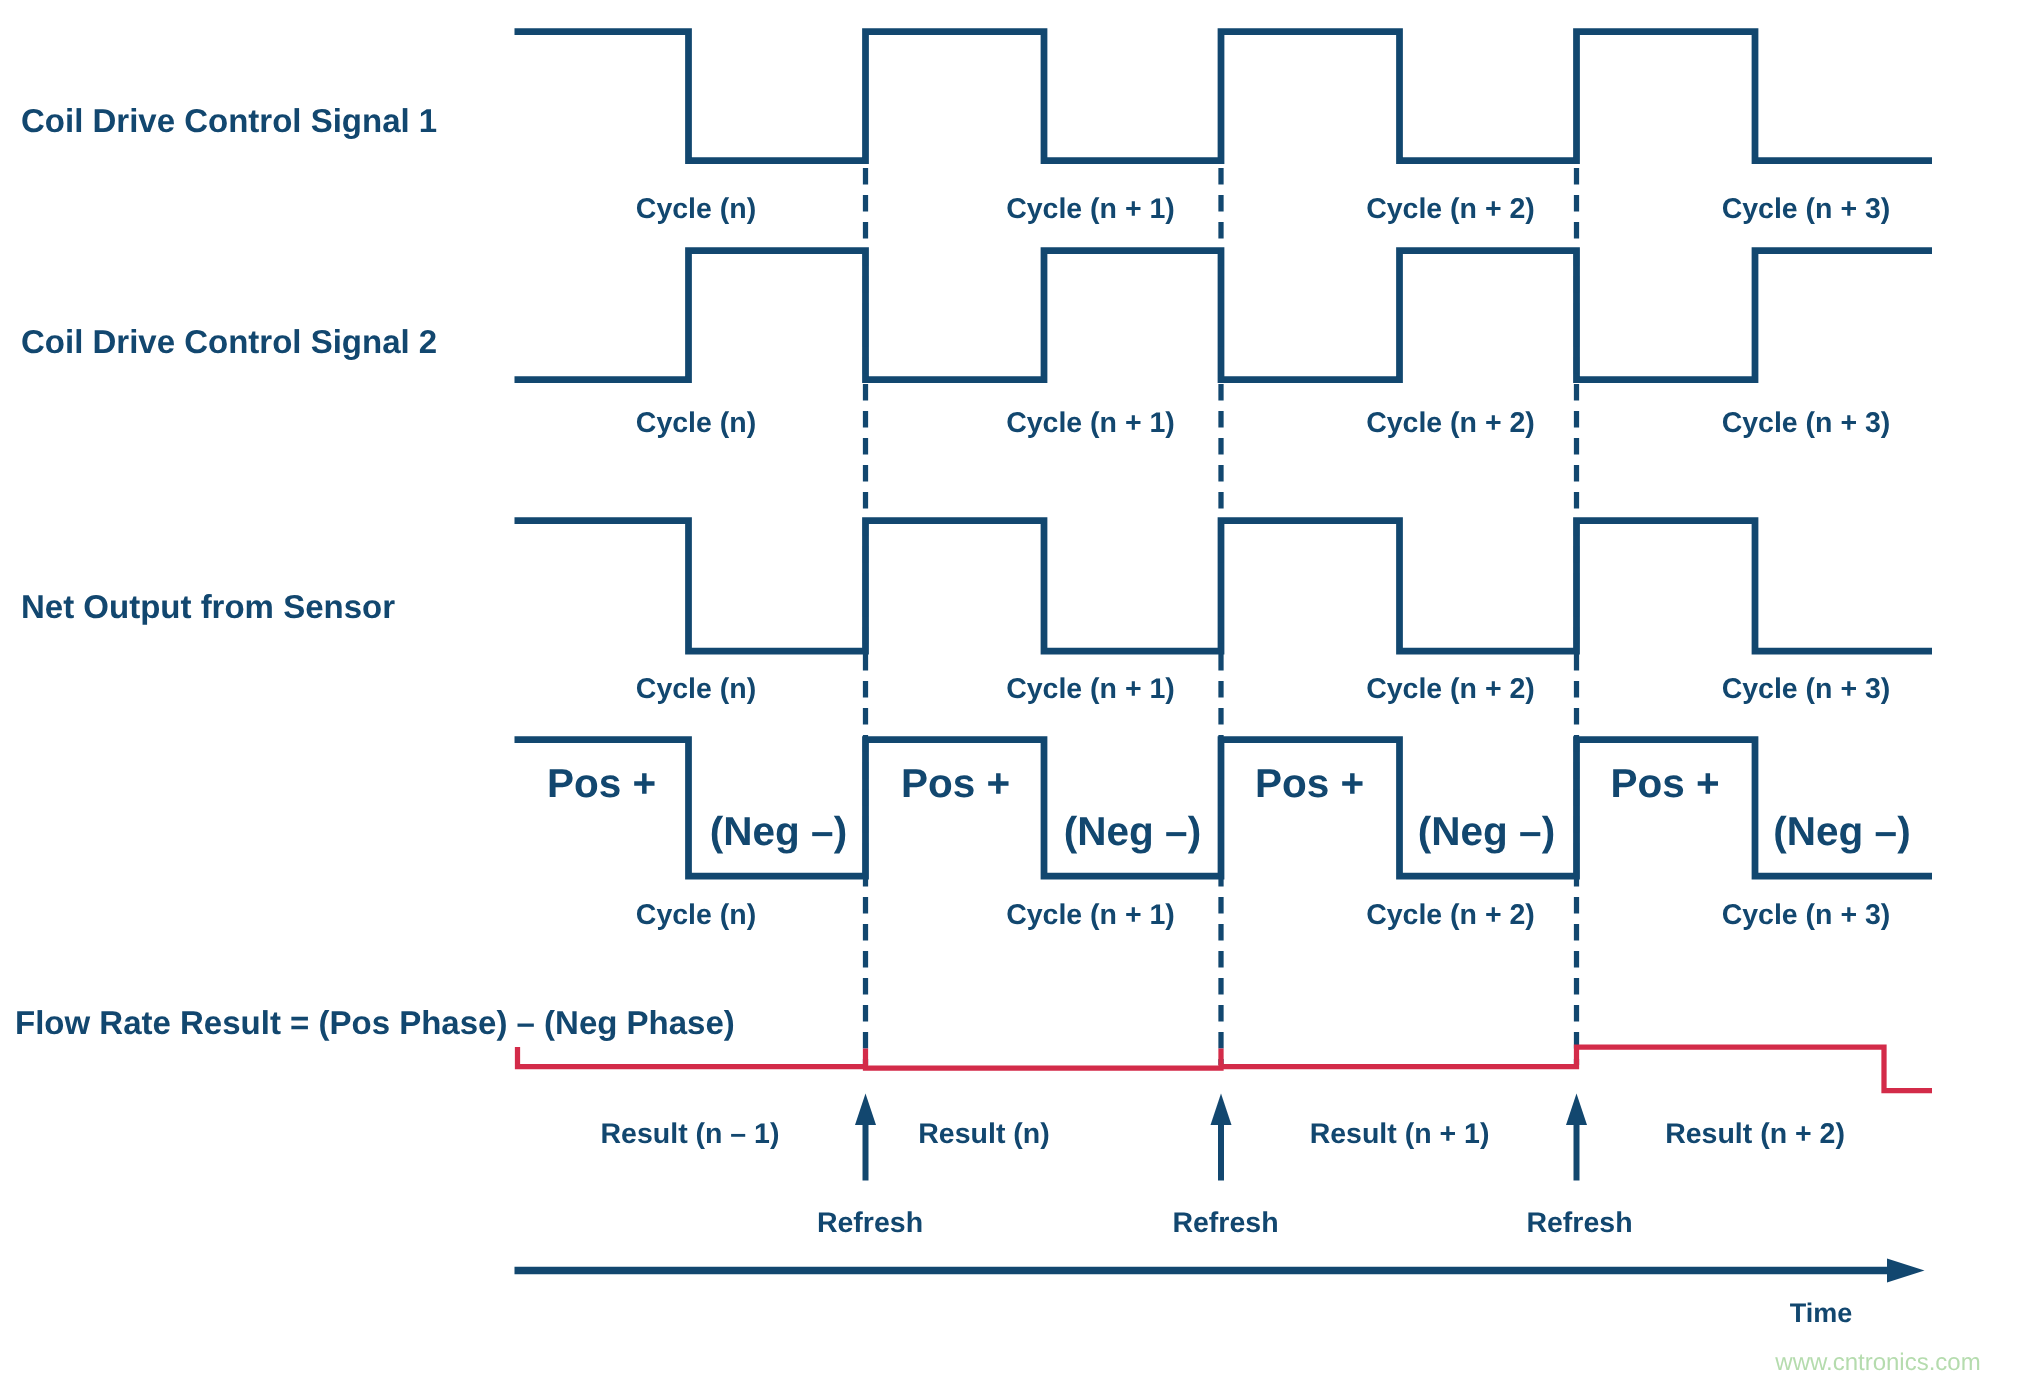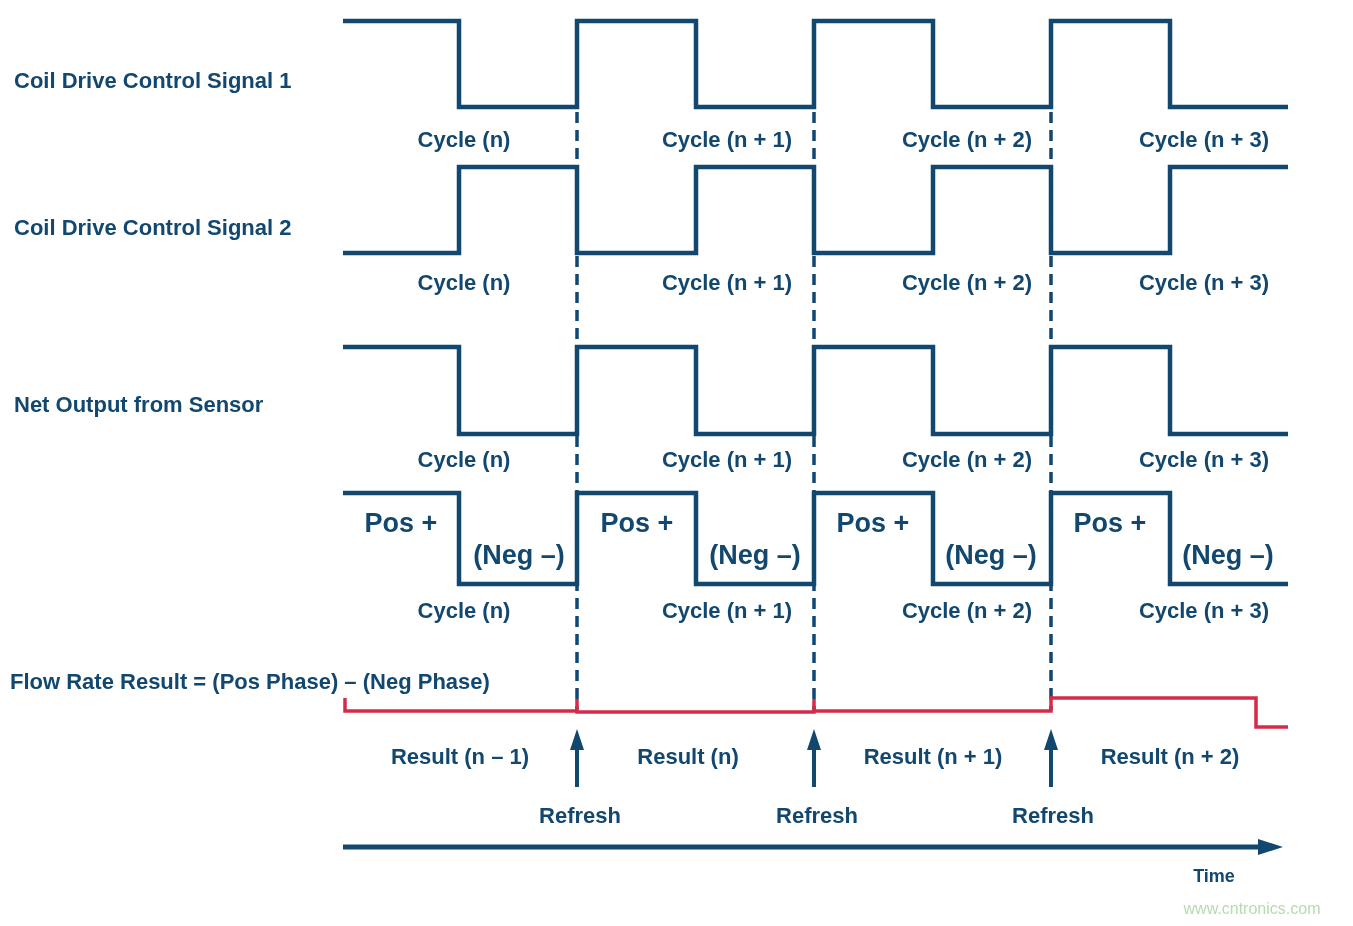--- a/index.html
+++ b/index.html
@@ -15,21 +15,21 @@
     font-family:"Liberation Sans", sans-serif;
     overflow:hidden;
   }
   #wave-layer{position:absolute;left:0;top:0;}
   .lbl{
     position:absolute;
     transform:translate(-50%,-50%);
     white-space:nowrap;
     font-weight:bold;
     color:var(--navy);
-    font-size:22px;
+    font-size:19px;
   }
   .rowlbl{
     position:absolute;
     transform:translateY(-50%);
     white-space:nowrap;
     font-weight:bold;
     color:var(--navy);
     font-size:22px;
   }
   .phase{font-size:27px;}
@@ -108,21 +108,21 @@
   <div class="lbl phase" style="left:637px;top:523px">Pos +</div>
   <div class="lbl phase" style="left:873px;top:523px">Pos +</div>
   <div class="lbl phase" style="left:1110px;top:523px">Pos +</div>
 
   <div class="lbl phase" style="left:519px;top:555px">(Neg –)</div>
   <div class="lbl phase" style="left:755px;top:555px">(Neg –)</div>
   <div class="lbl phase" style="left:991px;top:555px">(Neg –)</div>
   <div class="lbl phase" style="left:1228px;top:555px">(Neg –)</div>
 
   <div class="lbl" style="left:460px;top:757px">Result (n – 1)</div>
-  <div class="lbl" style="left:688px;top:757px">Result (n)</div>
+  <div class="lbl" style="left:656px;top:757px">Result (n)</div>
   <div class="lbl" style="left:933px;top:757px">Result (n + 1)</div>
   <div class="lbl" style="left:1170px;top:757px">Result (n + 2)</div>
 
   <div class="lbl" style="left:580px;top:816px">Refresh</div>
   <div class="lbl" style="left:817px;top:816px">Refresh</div>
   <div class="lbl" style="left:1053px;top:816px">Refresh</div>
 
   <div class="lbl timelbl" style="left:1214px;top:876px">Time</div>
 
   <div class="watermark" style="left:1252px;top:909px">www.cntronics.com</div>

